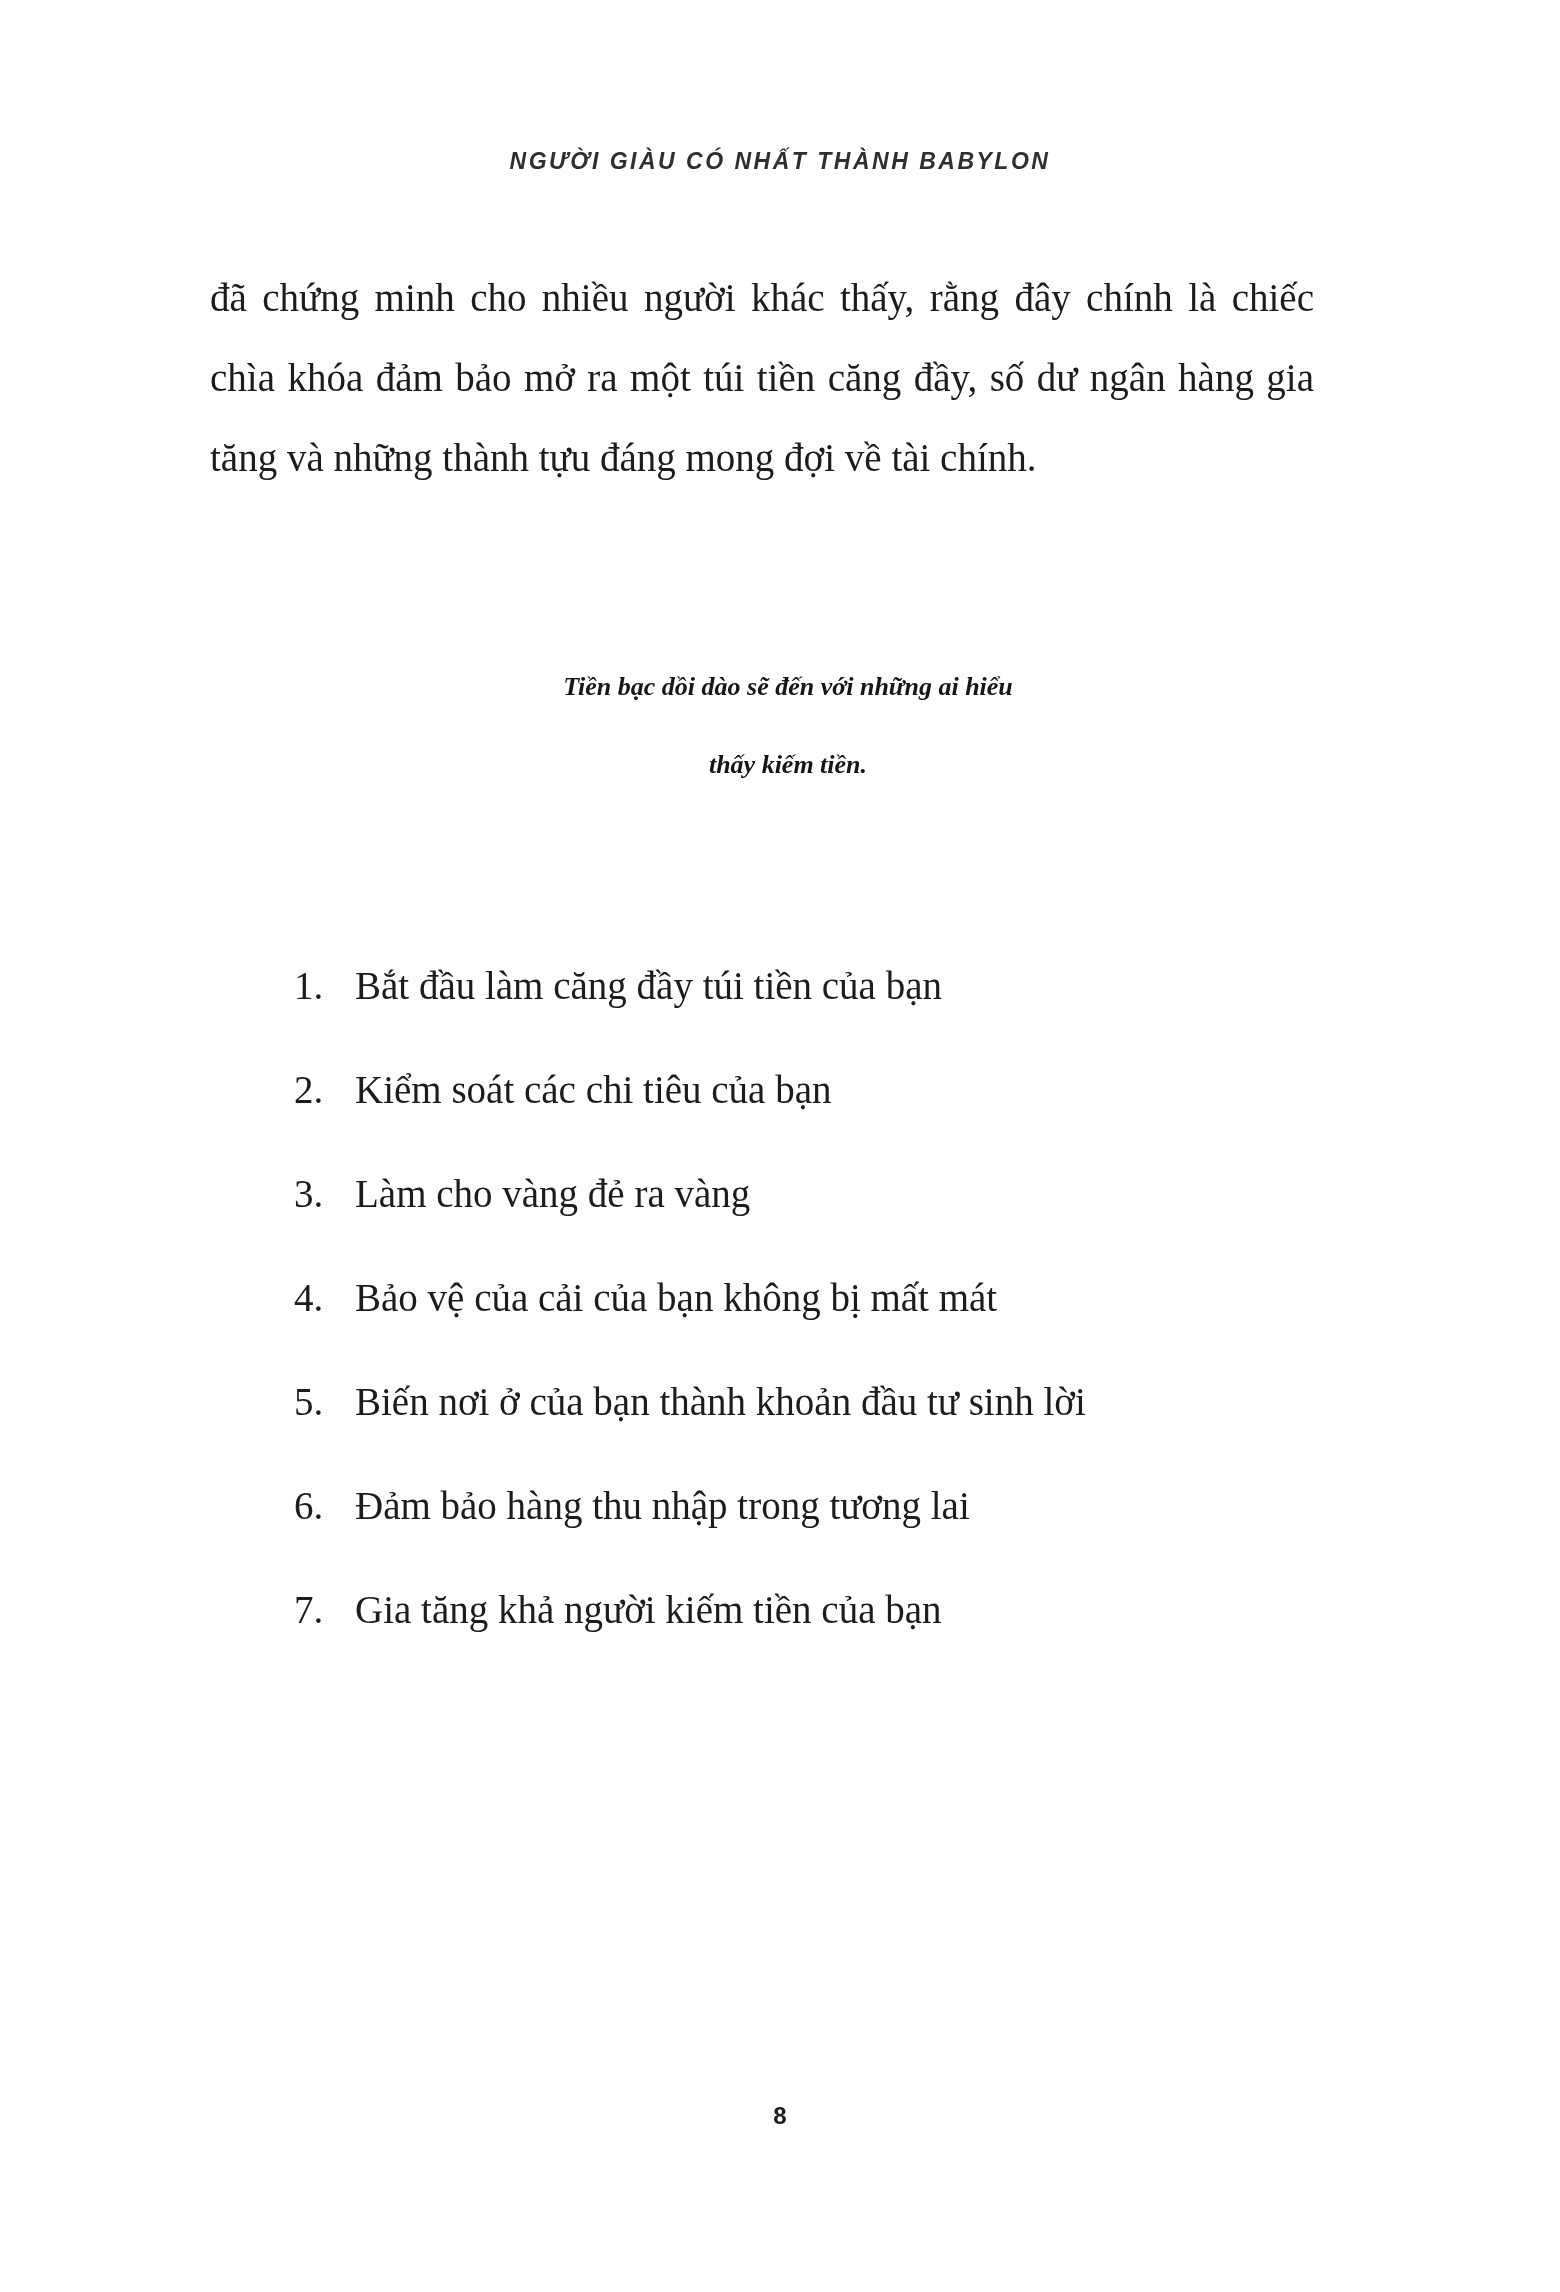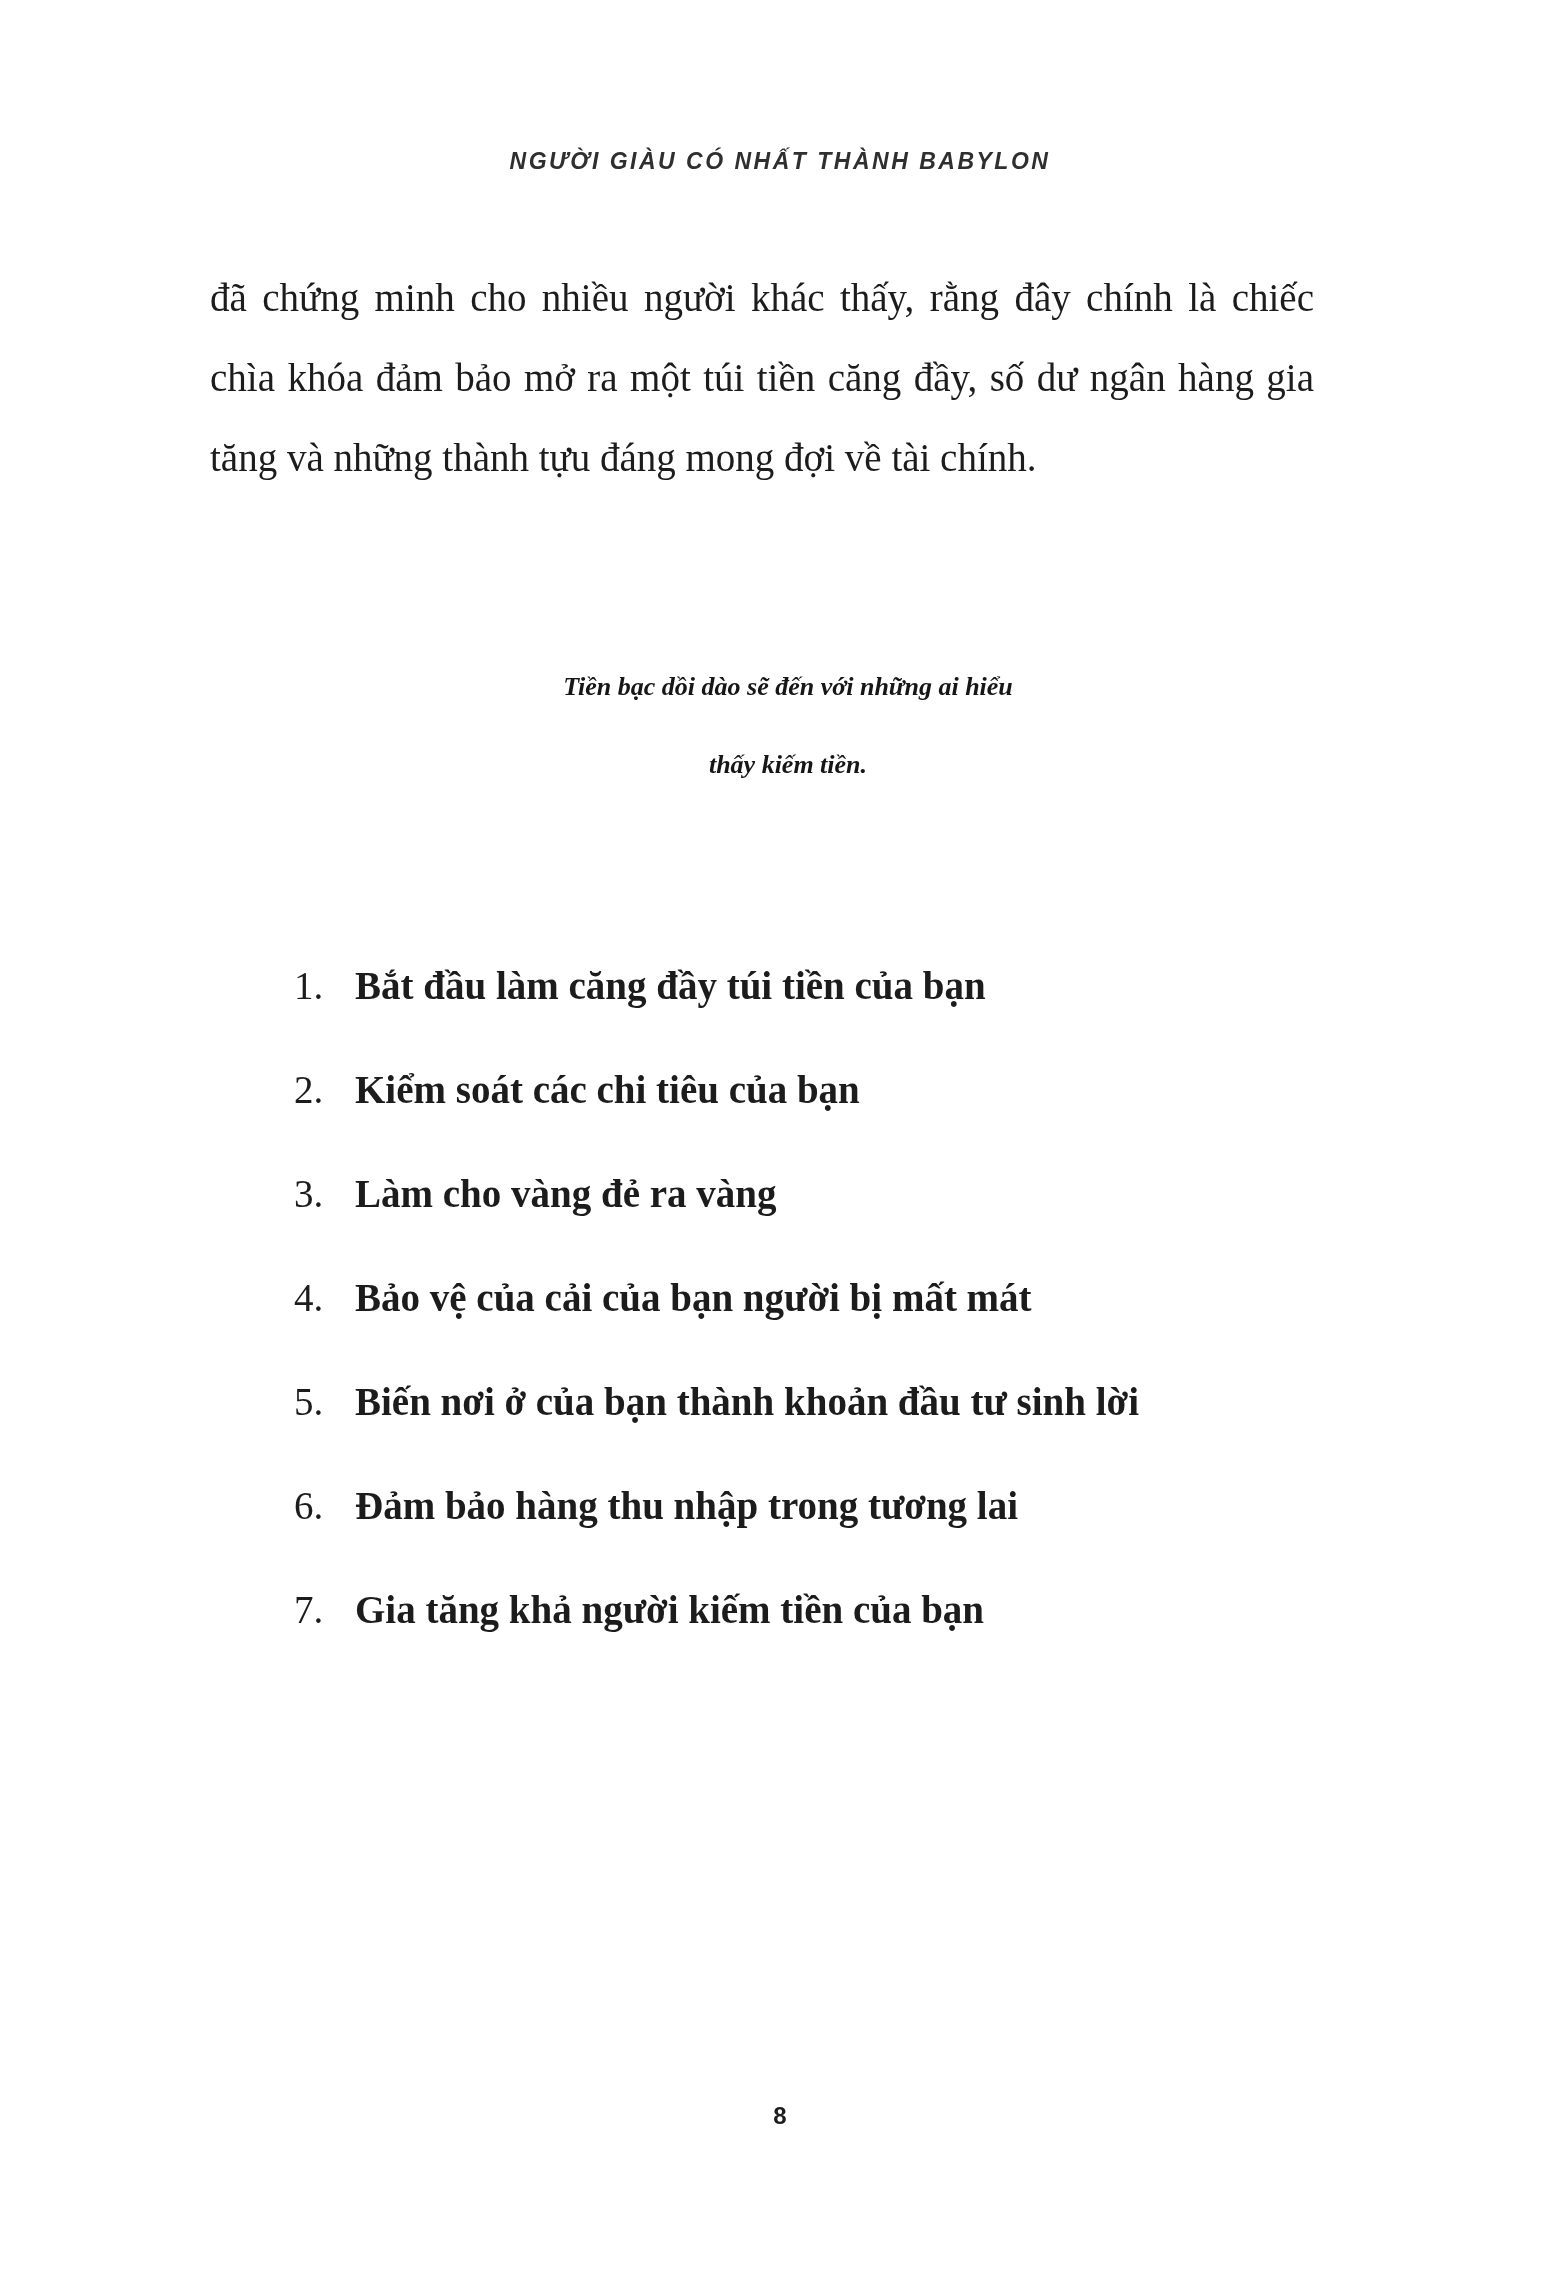--- a/index.html
+++ b/index.html
@@ -64,21 +64,20 @@
     font-size: 39px;
     line-height: 48px;
     margin-bottom: 56px;
     color: #1c1c1c;
   }
   .rule-number {
     flex: 0 0 61px;
   }
   .rule-text {
     flex: 1 1 auto;
-    font-weight: bold;
   }
   .page-number {
     position: absolute;
     top: 2102px;
     left: 0;
     width: 100%;
     text-align: center;
     font-family: "Liberation Sans", "DejaVu Sans", sans-serif;
     font-weight: bold;
     font-size: 24px;
@@ -107,21 +106,21 @@
     <div class="rule-item">
       <span class="rule-number">2.</span>
       <span class="rule-text">Kiểm soát các chi tiêu của bạn</span>
     </div>
     <div class="rule-item">
       <span class="rule-number">3.</span>
       <span class="rule-text">Làm cho vàng đẻ ra vàng</span>
     </div>
     <div class="rule-item">
       <span class="rule-number">4.</span>
-      <span class="rule-text">Bảo vệ của cải của bạn người bị mất mát</span>
+      <span class="rule-text">Bảo vệ của cải của bạn không bị mất mát</span>
     </div>
     <div class="rule-item">
       <span class="rule-number">5.</span>
       <span class="rule-text">Biến nơi ở của bạn thành khoản đầu tư sinh lời</span>
     </div>
     <div class="rule-item">
       <span class="rule-number">6.</span>
       <span class="rule-text">Đảm bảo hàng thu nhập trong tương lai</span>
     </div>
     <div class="rule-item">

